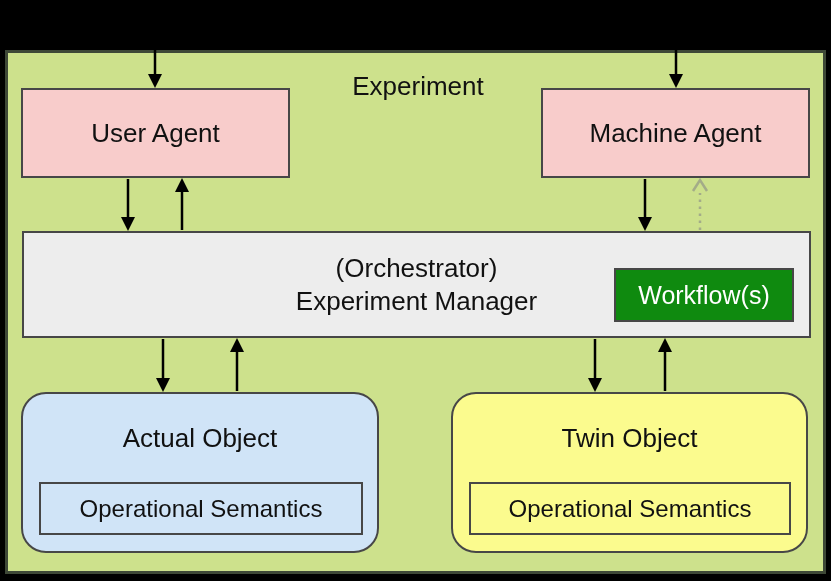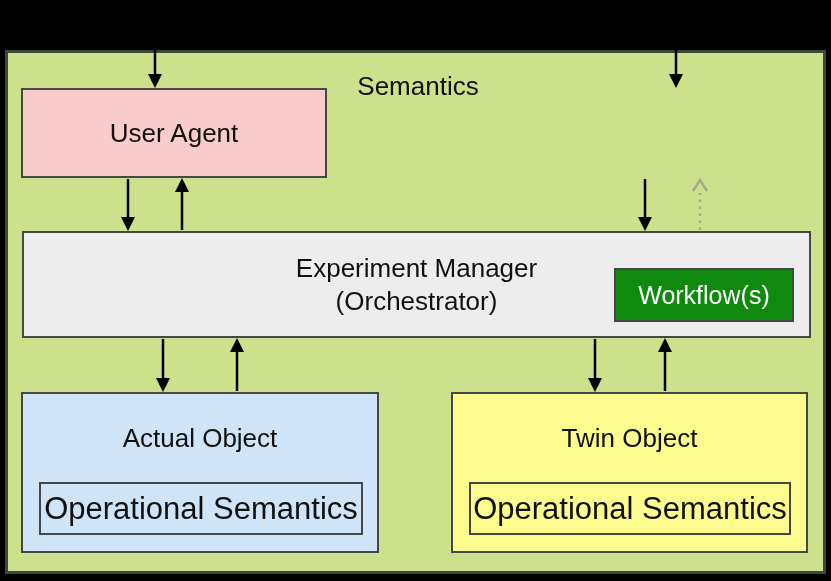--- a/index.html
+++ b/index.html
@@ -37,40 +37,41 @@
     position: absolute;
     box-sizing: border-box;
     border: 2px solid var(--box_border, #474747);
     display: flex;
     align-items: center;
     justify-content: center;
     font-size: 26px;
     color: #111;
   }
   .agent { background: var(--agent_fill, #f8cccb); }
-  .user-agent   { left: 13px;  top: 35px; width: 306px; height: 90px; }
+  .user-agent   { left: 13px;  top: 35px; width: 269px; height: 90px; }
   .machine-agent{ left: 533px; top: 35px; width: 269px; height: 90px; }
   .manager {
     left: 14px; top: 178px; width: 789px; height: 107px;
     background: var(--manager_fill, #ededed);
   }
   .manager-text {
     text-align: center;
     line-height: 33px;
     font-size: 26px;
   }
   .workflow {
     left: 590px; top: 27px; width: 180px; height: 54px;
     background: var(--workflow_fill, #0f8a0f);
     color: var(--workflow_text, #ffffff);
     font-size: 25px;
     margin-top: 8px;
   }
   .object-box {
     display: block;
+    border-radius: 25px;
   }
   .actual-object { left: 13px;  top: 339px; width: 358px; height: 161px; background: var(--actual_fill, #d0e4f7); }
   .twin-object   { left: 443px; top: 339px; width: 357px; height: 161px; background: var(--twin_fill, #fbfb8e); text-align: center; }
   .object-label {
     position: absolute;
     left: 0; right: 0; top: 0;
     height: 88px;
     display: flex;
     align-items: center;
     justify-content: center;
@@ -79,21 +80,21 @@
   .inner-box {
     position: absolute;
     top: 88px;
     height: 53px;
     background: inherit;
     border: 2px solid var(--box_border, #474747);
     box-sizing: border-box;
     display: flex;
     align-items: center;
     justify-content: center;
-    font-size: 31px;
+    font-size: 24px;
   }
   .actual-object .inner-box { left: 16px; width: 324px; }
   .twin-object   .inner-box { left: 16px; width: 322px; }
   svg.arrows {
     position: absolute;
     left: 0; top: 0;
     width: 831px;
     height: 581px;
     pointer-events: none;
   }
@@ -109,31 +110,34 @@
     stroke-width: 2.5;
   }
 </style>
 </head>
 <body>
 
 <div class="canvas">
 
   <div class="container">
 
-    <div class="title">Semantics</div>
+    <div class="title">Experiment</div>
 
     <div class="box agent user-agent">
       <span>User Agent</span>
     </div>
 
+    <div class="box agent machine-agent">
+      <span>Machine Agent</span>
+    </div>
 
     <div class="box manager">
       <div class="manager-text">
+        <div>(Orchestrator)</div>
         <div>Experiment Manager</div>
-        <div>(Orchestrator)</div>
       </div>
       <div class="box workflow">
         <span>Workflow(s)</span>
       </div>
     </div>
 
     <div class="box object-box actual-object">
       <div class="object-label">Actual Object</div>
       <div class="inner-box">
         <span>Operational Semantics</span>

